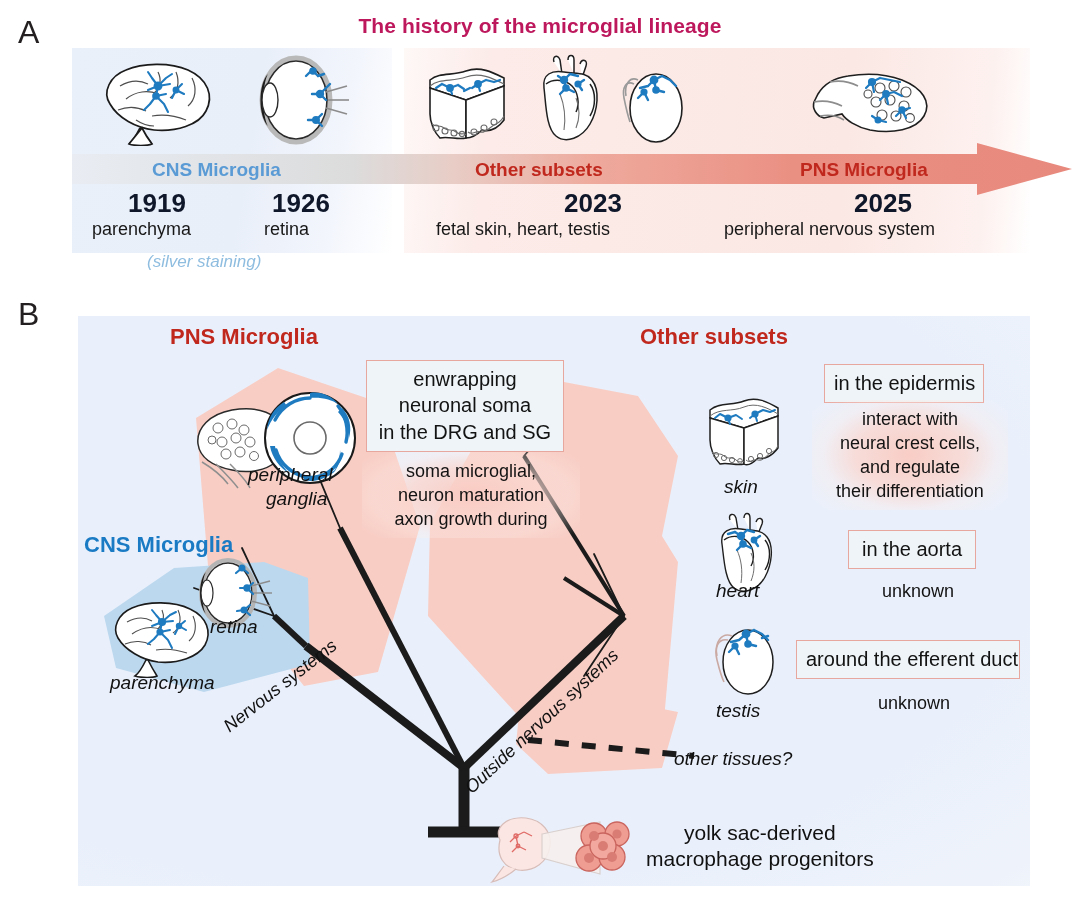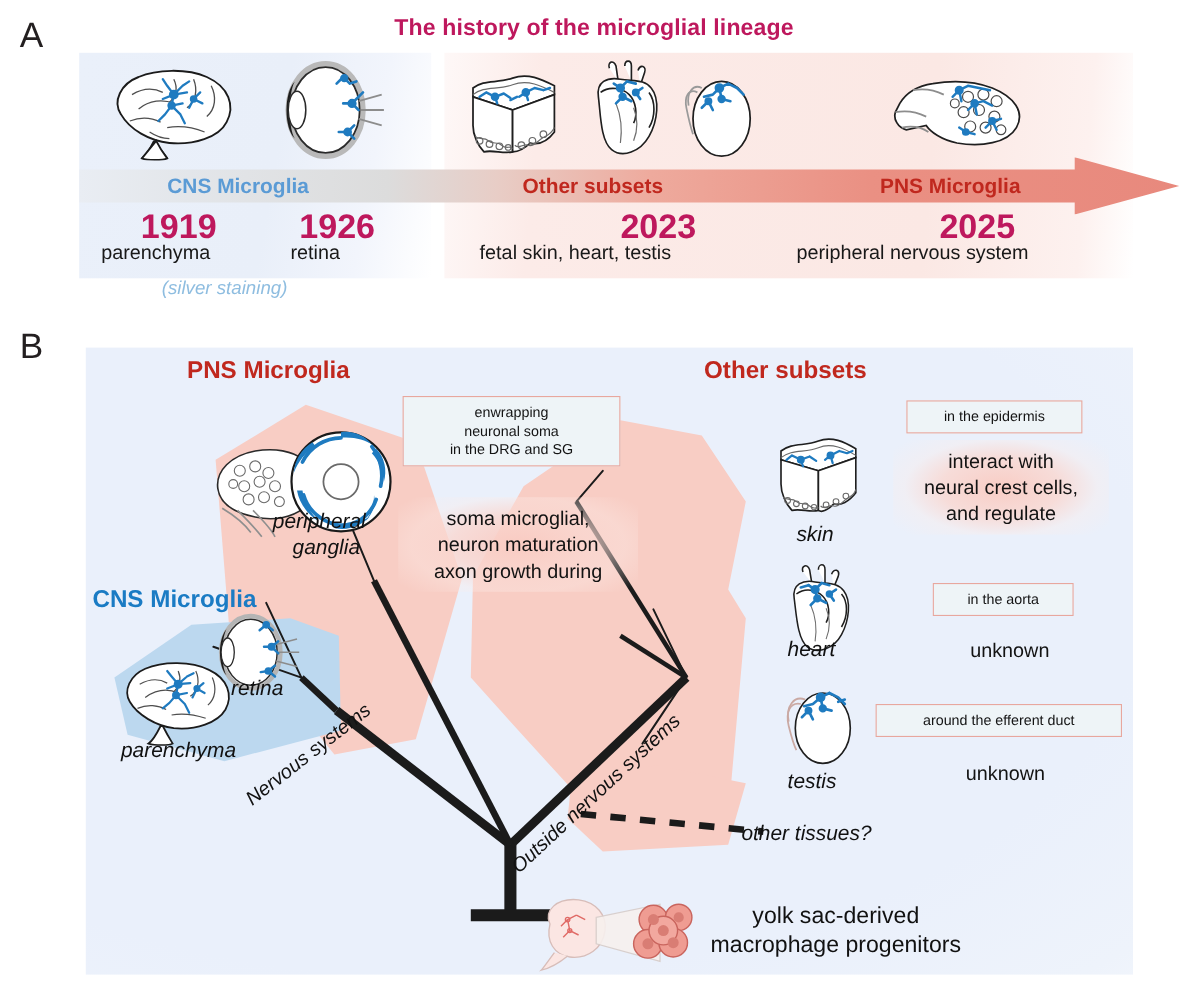--- a/index.html
+++ b/index.html
@@ -39,40 +39,40 @@
   }
   .bg-pink-A{
     left:404px;top:48px;width:626px;height:205px;
     background:linear-gradient(95deg,rgba(252,235,233,.35) 0%,#fcebe8 14%,#fbe8e4 70%,#fdf1ef 92%,rgba(255,255,255,0) 100%);
   }
 
   
   #arrowA{left:72px;top:143px;width:1000px;height:52px;}
 
   .aLabel{font-size:19px;font-weight:bold;white-space:nowrap;}
-  .aYear{font-size:31px;font-weight:bold;color:#be185d;white-space:nowrap;}
+  .aYear{font-size:26px;font-weight:bold;color:#0f172a;white-space:nowrap;}
   .aSub{font-size:18px;color:#181818;white-space:nowrap;}
   .aNote{font-size:17px;font-style:italic;white-space:nowrap;}
 
   
   .bg-B{
     left:78px;top:316px;width:952px;height:570px;
     background:
       radial-gradient(120% 110% at 35% 40%, #eaf0fb 0%, #eaf0fb 55%, #eef3fb 74%, rgba(255,255,255,0) 100%);
   }
   .grp-title{font-size:22px;font-weight:bold;white-space:nowrap;}
   .organ-label{font-size:19px;font-style:italic;color:#111;white-space:nowrap;}
   .branch-label{
     font-size:18px;font-style:italic;color:#111;white-space:nowrap;
     transform-origin:left center;
   }
   .fact-box{
     border:1px solid #e8a79e;
     background:#eef4f7;
-    font-size:13px;color:#131313;
+    font-size:20px;color:#131313;
     padding:5px 9px 6px 9px;
     text-align:center;white-space:nowrap;line-height:1.32;
   }
   .fact-glow{
     font-size:18px;color:#131313;text-align:center;line-height:1.34;
   }
   .fact-glow.pink{
     background:radial-gradient(ellipse 62% 70% at 50% 50%, rgba(249,203,194,.95) 0%, rgba(250,215,208,.8) 45%, rgba(252,236,232,.35) 72%, rgba(255,255,255,0) 100%);
     padding:7px 16px;
     text-align:center;
@@ -497,20 +497,21 @@
     <div>axon growth during</div>
   </div>
 
   <div class="abs fact-box nosel" style="left:824px;top:364px;width:140px;">
     <div>in the epidermis</div>
   </div>
   <div class="abs fact-glow pink nosel" style="left:812px;top:400px;width:164px;">
     <div>interact with</div>
     <div>neural crest cells,</div>
     <div>and regulate</div>
+    <div>their differentiation</div>
   </div>
 
   <div class="abs fact-box nosel" style="left:848px;top:530px;width:108px;">
     <div>in the aorta</div>
   </div>
   <div class="abs fact-glow plain nosel" style="left:842px;top:572px;width:120px;">
     <div>unknown</div>
   </div>
 
   <div class="abs fact-box nosel" style="left:796px;top:640px;width:204px;">

